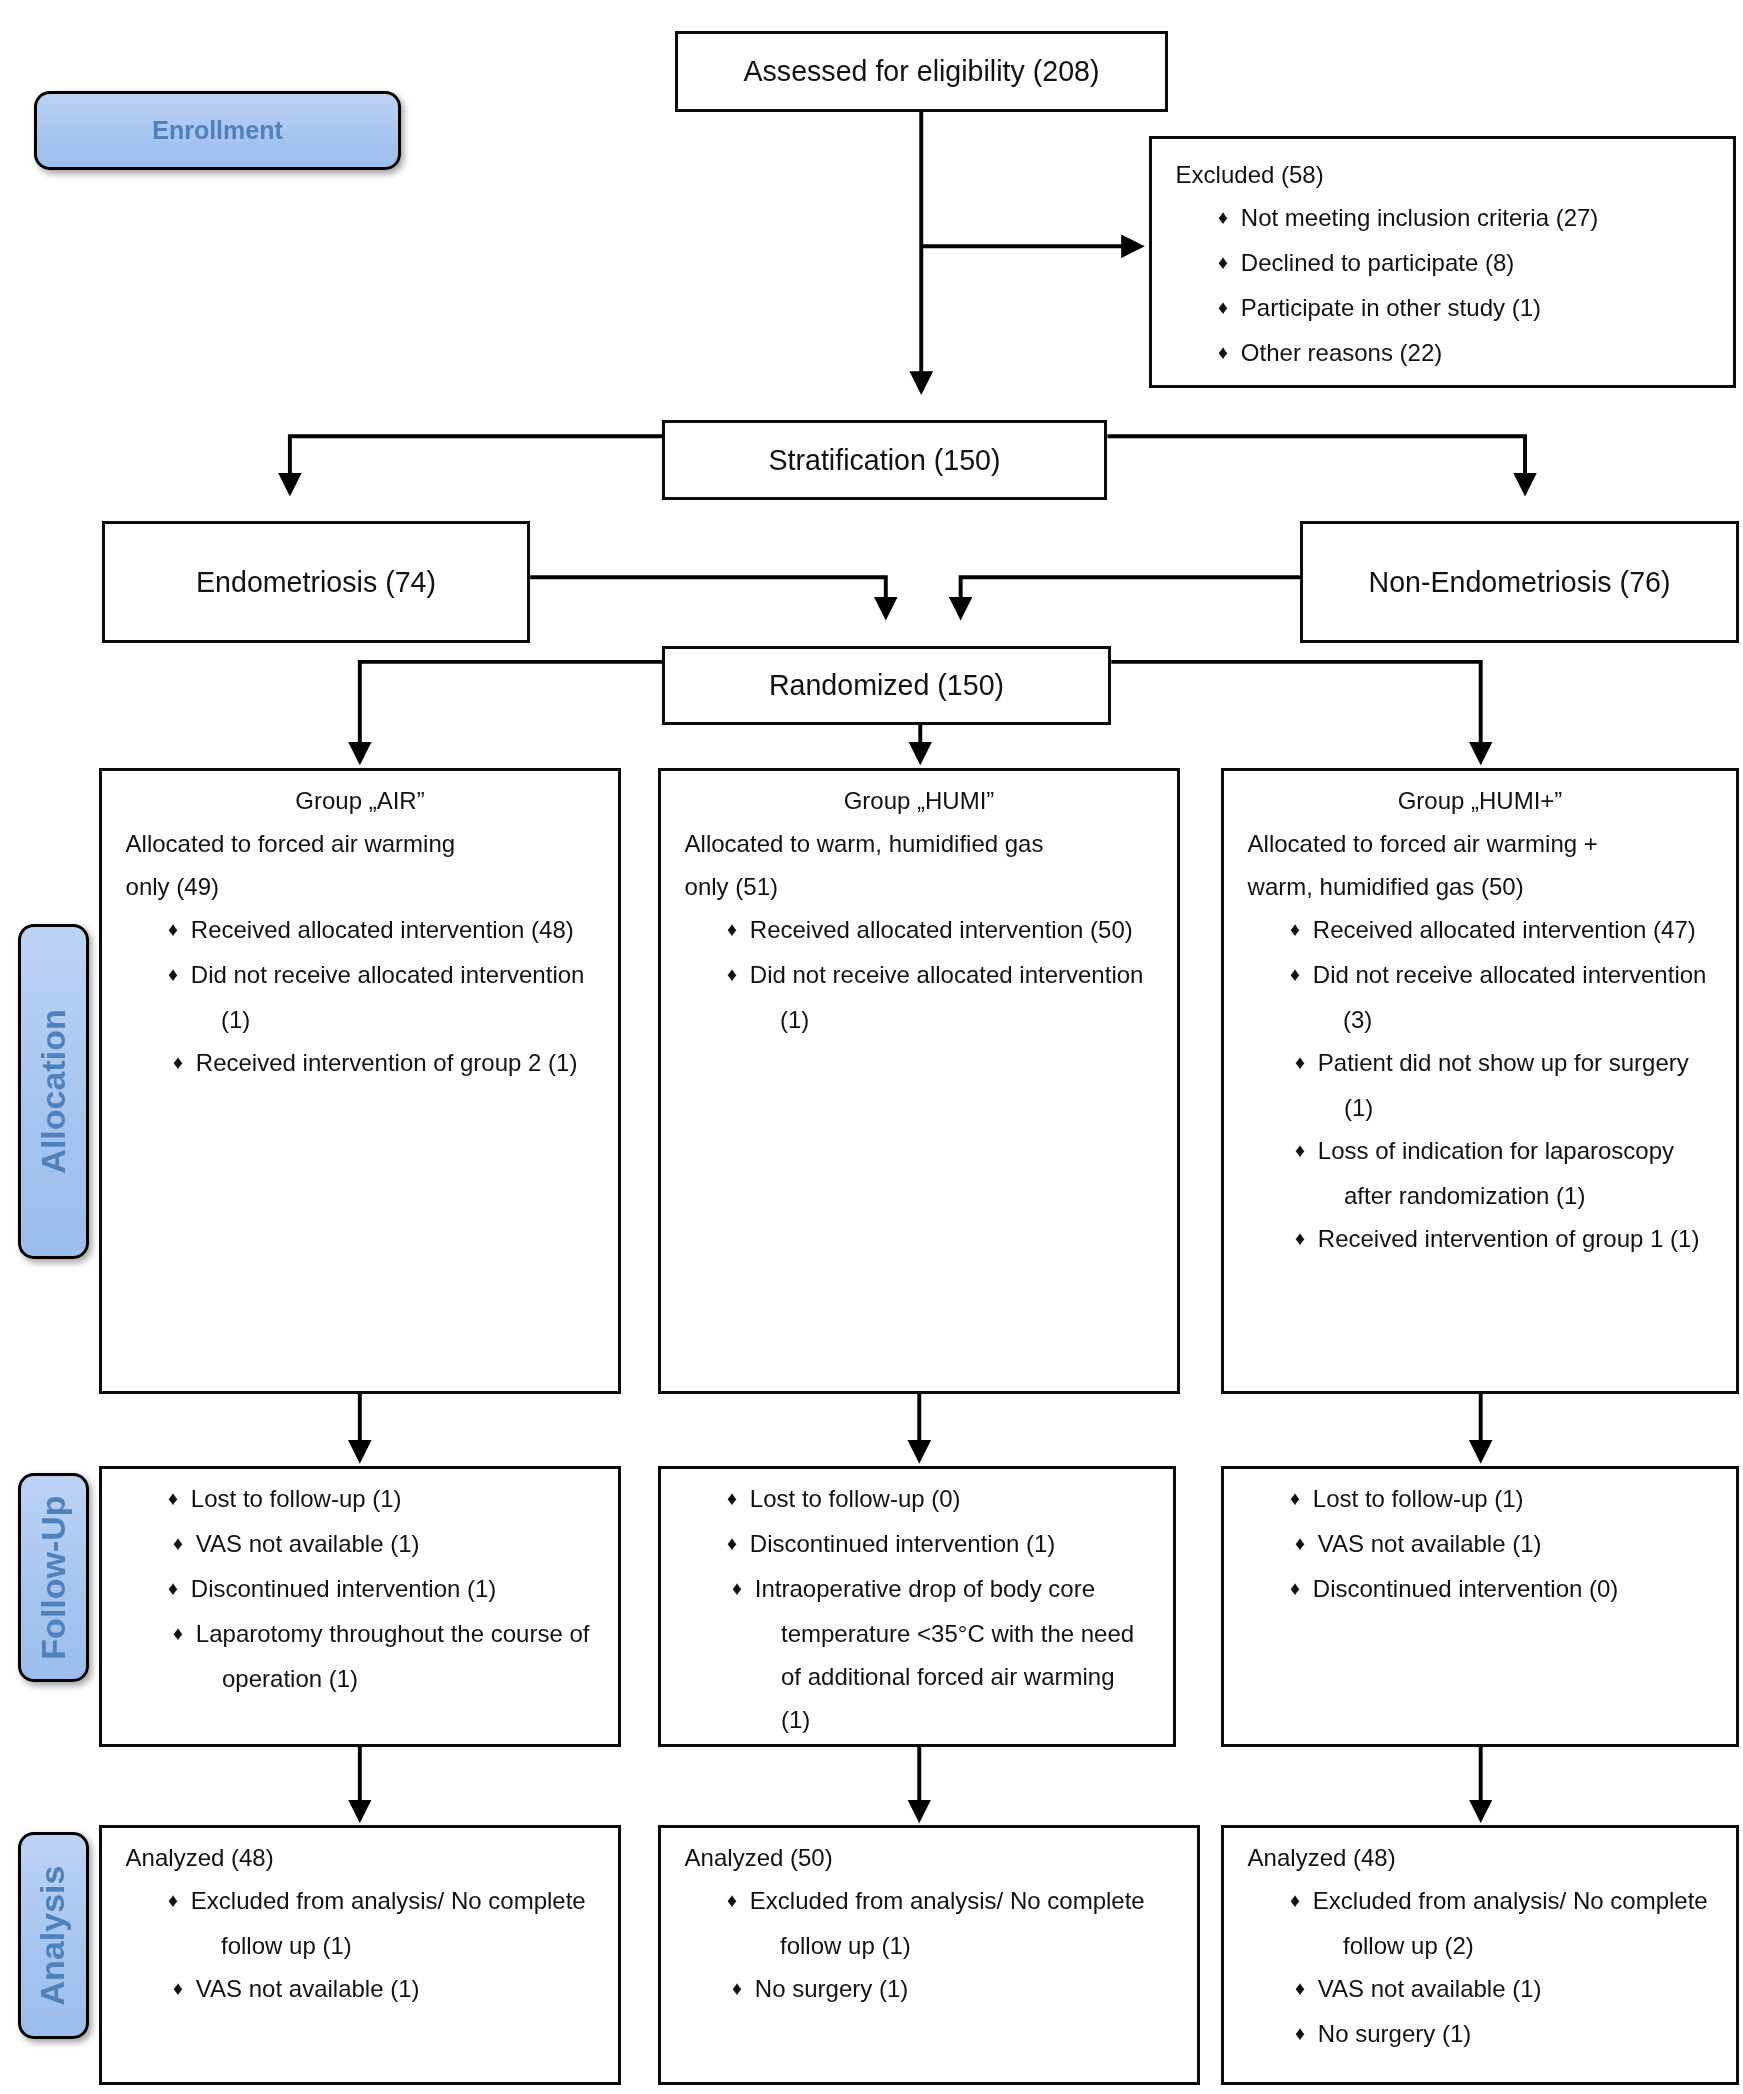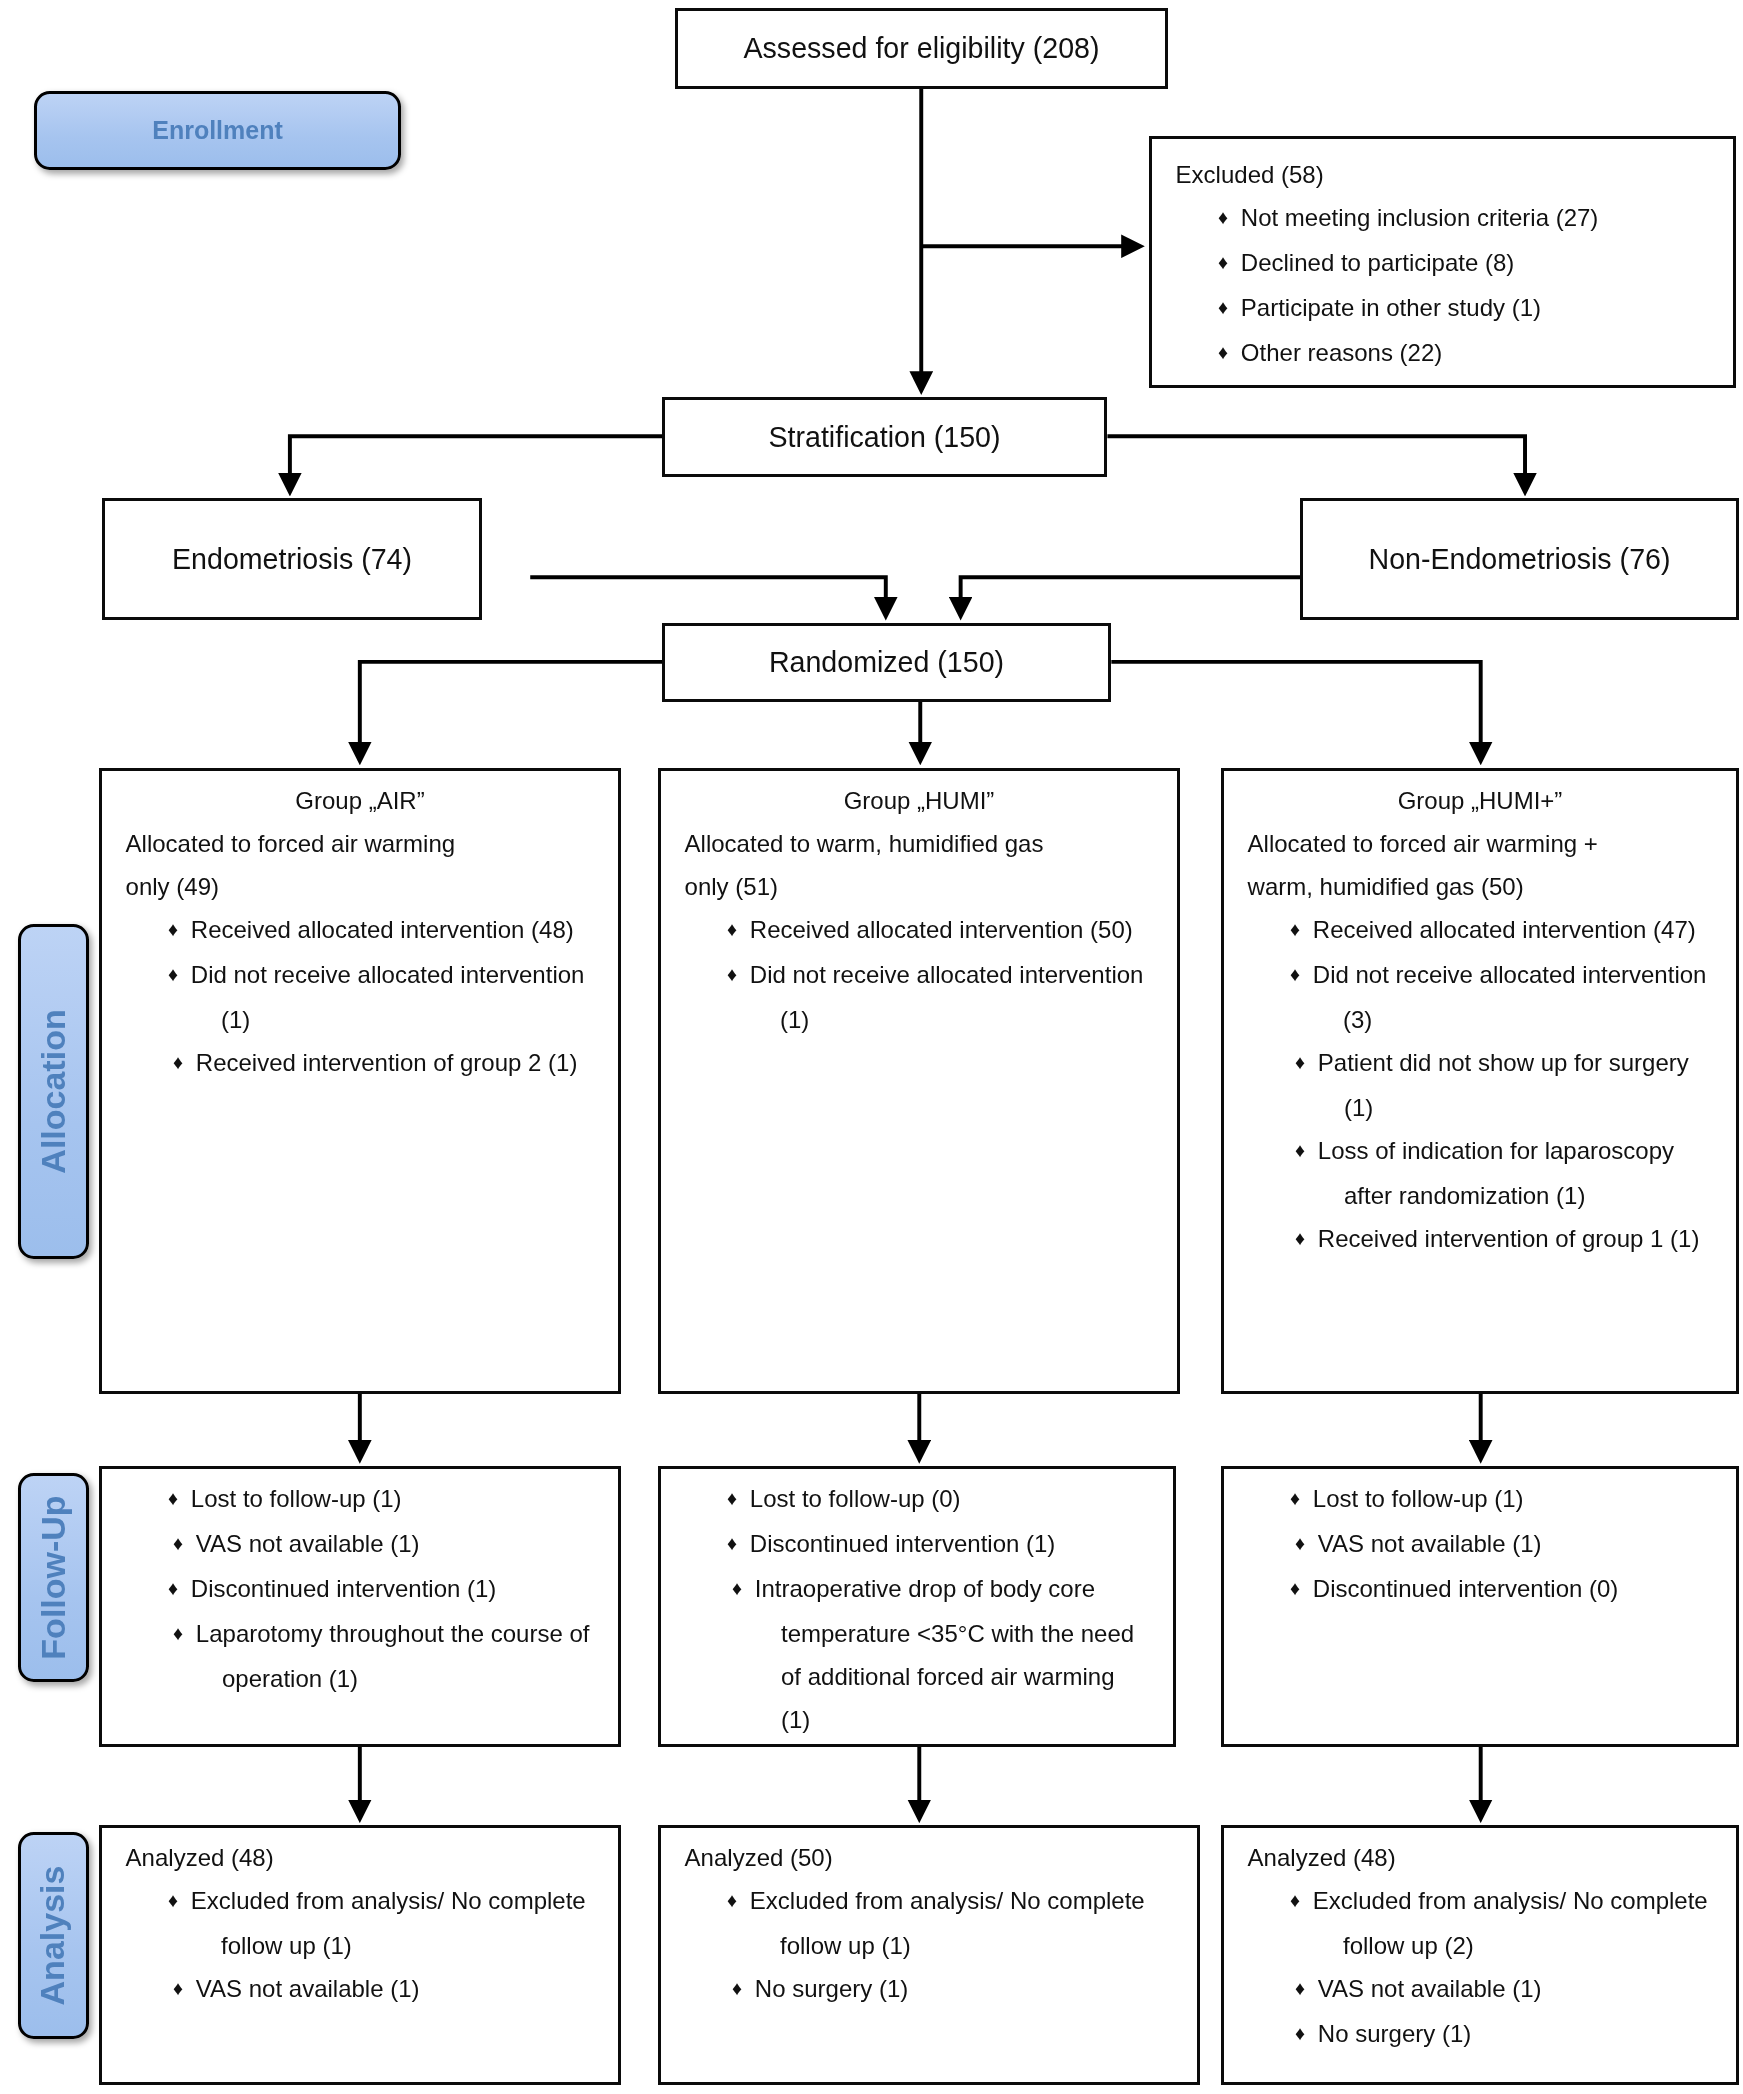--- a/index.html
+++ b/index.html
@@ -6,21 +6,21 @@
   #canvas {
     position:relative; width:1744px; height:2094px; background:#fff;
     font-family:"Liberation Sans", sans-serif; color:#111; overflow:hidden;
   }
   #connectors { position:absolute; left:0; top:0; width:1744px; height:2094px; z-index:0; }
   #connectors path.flow { stroke:var(--c-line,#000); stroke-width:4; fill:none; }
   .node {
     position:absolute; background:#fff; border:3px solid #0b0b0b; box-sizing:border-box;
     z-index:1;
   }
-  .center-node { display:flex; align-items:center; justify-content:center; font-size:28.6px; }
+  .center-node { display:flex; align-items:center; justify-content:center; font-size:28.6px;margin-top:23px; }
   .rich { font-size:24px; line-height:43px; padding-top:7.9px; }
   .rich.pad-top { padding-top:13.8px; }
   .line { padding-right:23.6px; }
   .plain { padding-left:23.6px; white-space:pre-wrap; }
   .title { text-align:center; padding:0 23.6px; }
   .b1 { padding-left:119px; text-indent:-53px; }
   .b2 { padding-left:120px; text-indent:-49px; }
   .b1::before, .b2::before {
     content: var(--bullet,"\2666");
     font-size:19.7px; padding-right:12.8px; position:relative; top:-2px;
@@ -73,21 +73,21 @@
   <div class="node rich pad-top" style="left:1149px;top:136px;width:587px;height:252px">
       <div class="line plain">Excluded (58)</div>
       <div class="line b1">Not meeting inclusion criteria (27)</div>
       <div class="line b1">Declined to participate (8)</div>
       <div class="line b1">Participate in other study (1)</div>
       <div class="line b1">Other reasons (22)</div>
     </div>
 
   <div class="node center-node" style="left:662px;top:397px;width:445px;height:80px">Stratification (150)</div>
 
-  <div class="node center-node" style="left:102px;top:498px;width:380px;height:122px">Endometriosis (74)</div>
+  <div class="node center-node" style="left:102px;top:498px;width:428px;height:122px">Endometriosis (74)</div>
 
   <div class="node center-node" style="left:1300px;top:498px;width:439px;height:122px">Non-Endometriosis (76)</div>
 
   <div class="node center-node" style="left:662px;top:623px;width:449px;height:79px">Randomized (150)</div>
 
   <div class="stage v" style="left:17.7px;top:924px;width:71px;height:335px">
     <span>Allocation</span>
   </div>
 
   <div class="node rich" style="left:99px;top:768px;width:522px;height:626px">

